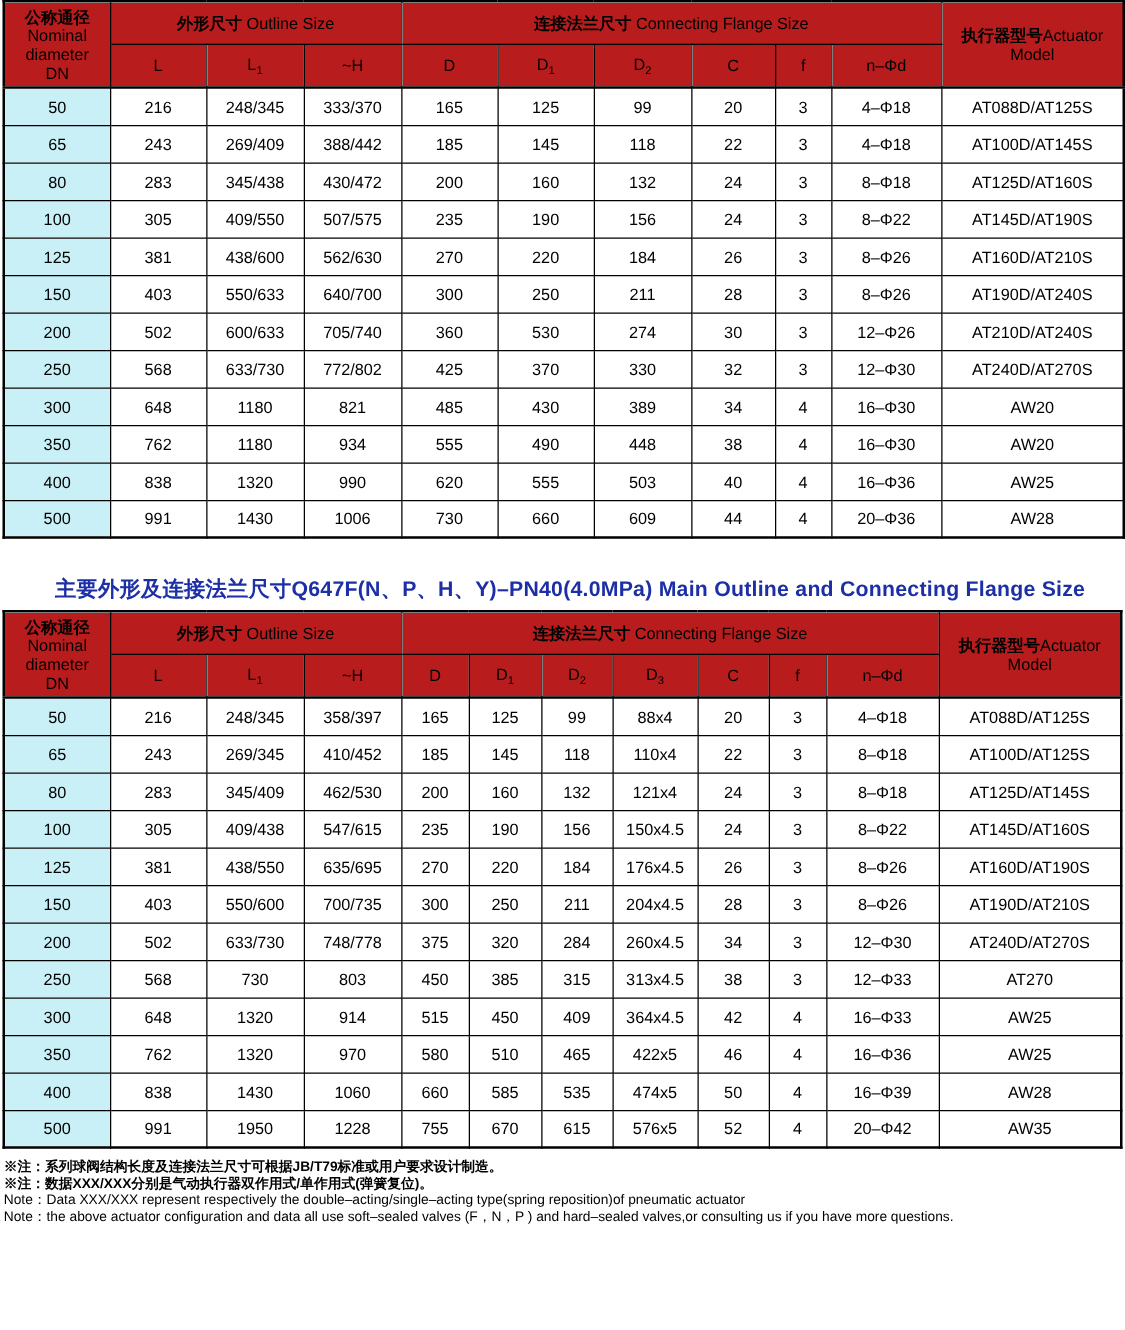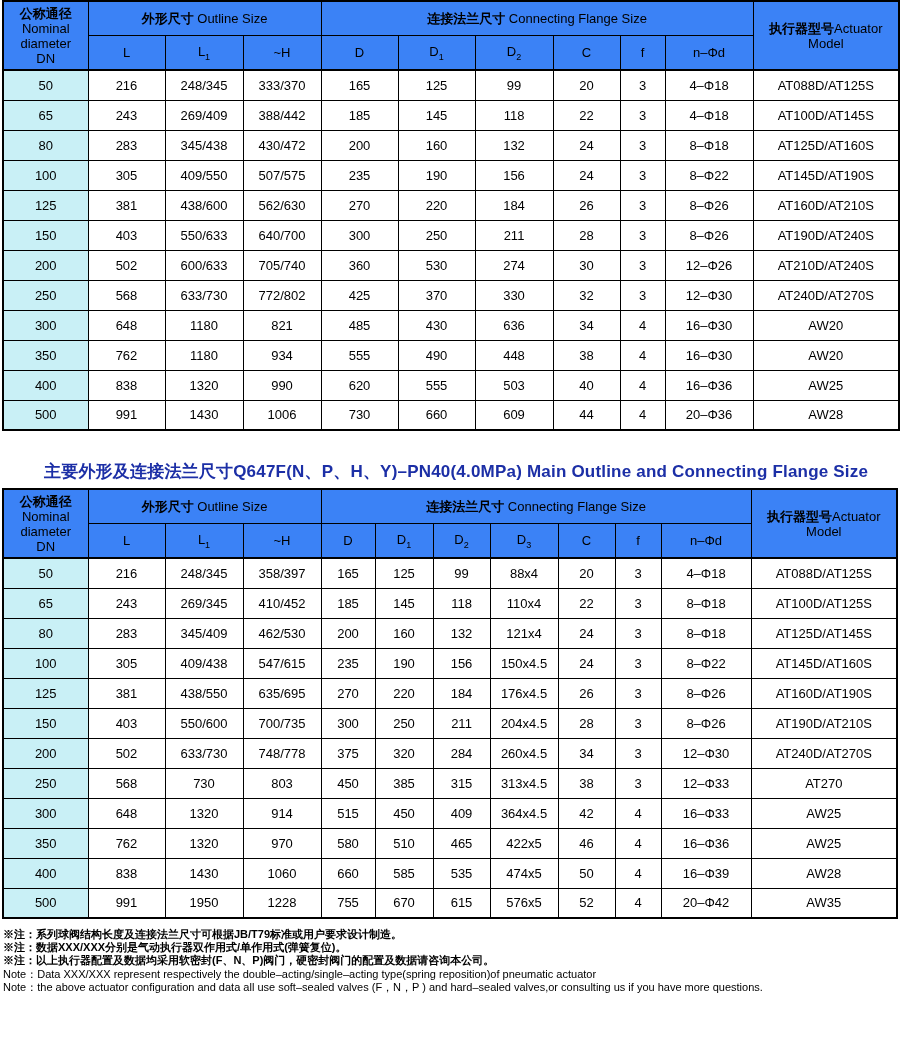--- a/index.html
+++ b/index.html
@@ -40,21 +40,21 @@
   .spec th, .spec td {
     border: 1px solid #000;
     text-align: center;
     vertical-align: middle;
     padding: 0;
     font-size: 13px;
     font-weight: normal;
     overflow: hidden;
   }
   .spec thead th {
-    background: #3b82f6;
+    background: #b91c1c;
   }
   .spec thead { border-bottom: 2px solid #000; }
   .spec thead tr.group-row th { height: 33px; }
   .spec thead tr.sub-row th { height: 33px; }
   .spec tbody tr { height: 30px; padding-left: 12px; }
   .spec tbody td { background: #ffffff; }
   .spec tbody td.dn { background: #c9f0f6; }
 
   .pre { white-space: pre-line; line-height: 15px; }
   .cnb { font-weight: bold; }
@@ -216,21 +216,21 @@
           <td>12–Φ30</td>
           <td>AT240D/AT270S</td>
         </tr>
         <tr>
           <td class="dn">300</td>
           <td>648</td>
           <td>1180</td>
           <td>821</td>
           <td>485</td>
           <td>430</td>
-          <td>636</td>
+          <td>389</td>
           <td>34</td>
           <td>4</td>
           <td>16–Φ30</td>
           <td>AW20</td>
         </tr>
         <tr>
           <td class="dn">350</td>
           <td>762</td>
           <td>1180</td>
           <td>934</td>
@@ -478,18 +478,17 @@
           <td>4</td>
           <td>20–Φ42</td>
           <td>AW35</td>
         </tr>
       </tbody>
   </table>
 
   <div class="notes">
     <div class="note cn">※注：系列球阀结构长度及连接法兰尺寸可根据JB/T79标准或用户要求设计制造。</div>
     <div class="note cn">※注：数据XXX/XXX分别是气动执行器双作用式/单作用式(弹簧复位)。</div>
-    <div class="note cn">※注：以上执行器配置及数据均采用软密封(F、N、P)阀门，硬密封阀门的配置及数据请咨询本公司。</div>
     <div class="note en">Note：Data XXX/XXX represent respectively the double–acting/single–acting type(spring reposition)of pneumatic actuator</div>
     <div class="note en">Note：the above actuator configuration and data all use soft–sealed valves (F，N，P ) and hard–sealed valves,or consulting us if you have more questions.</div>
   </div>
 
 </div>
 
 </body></html>

